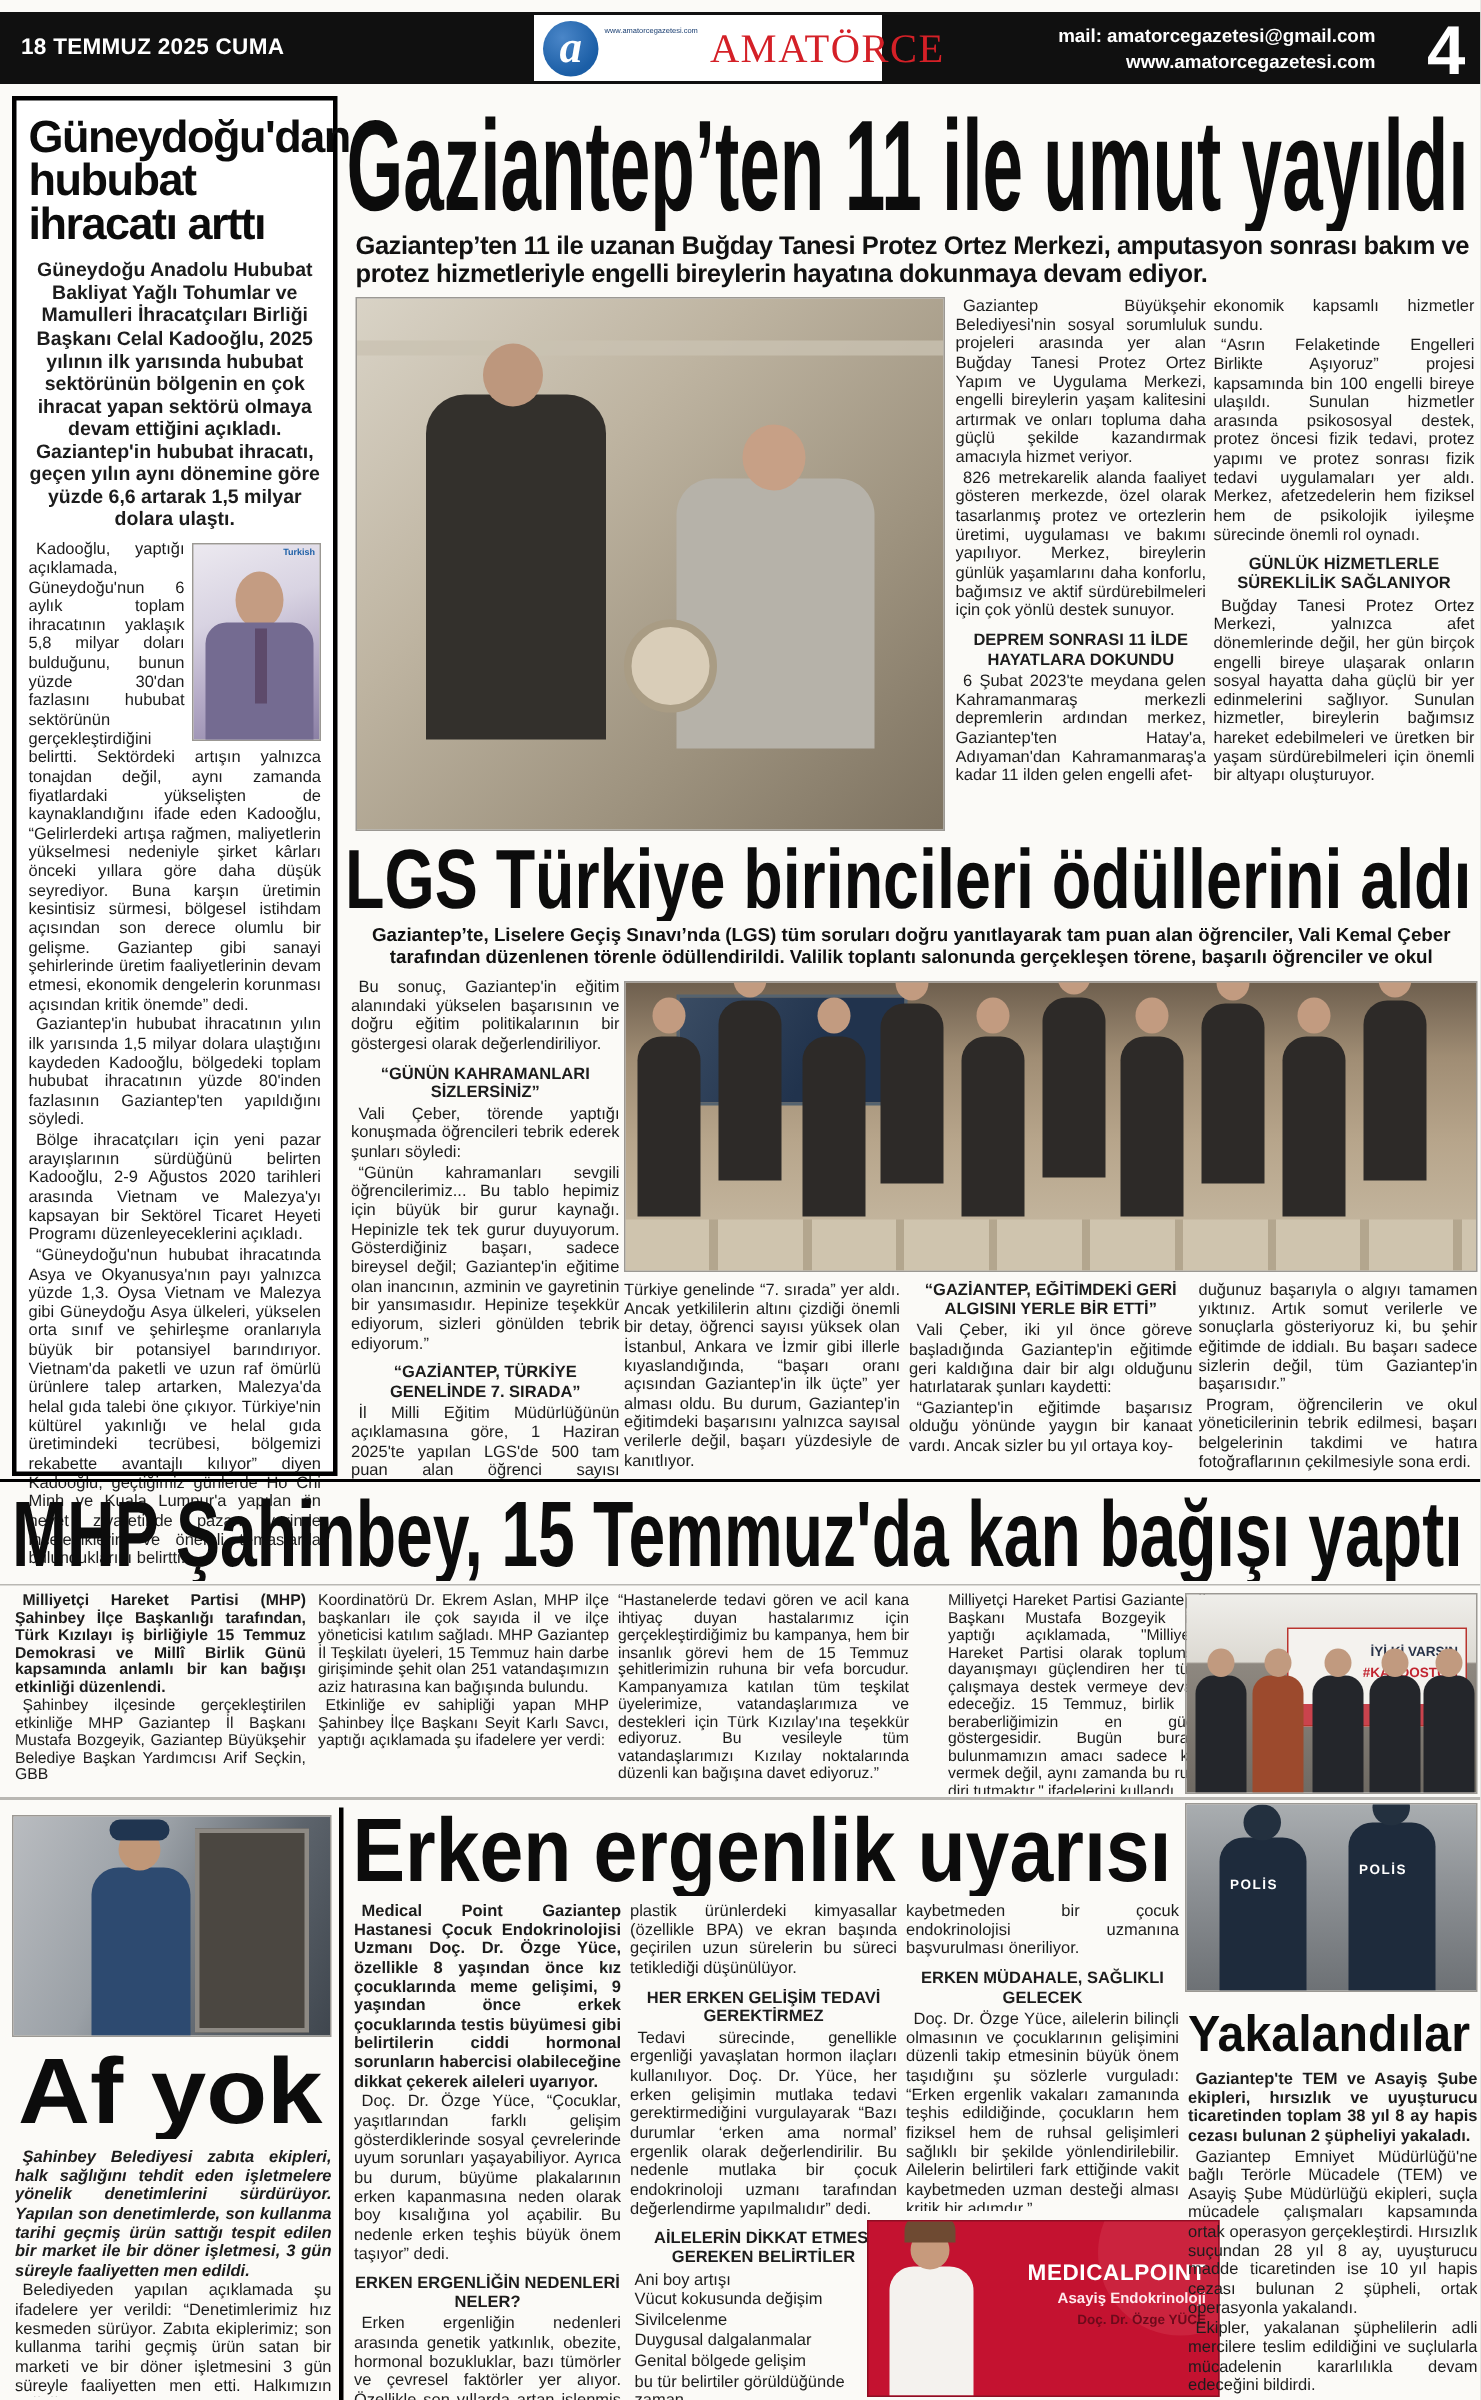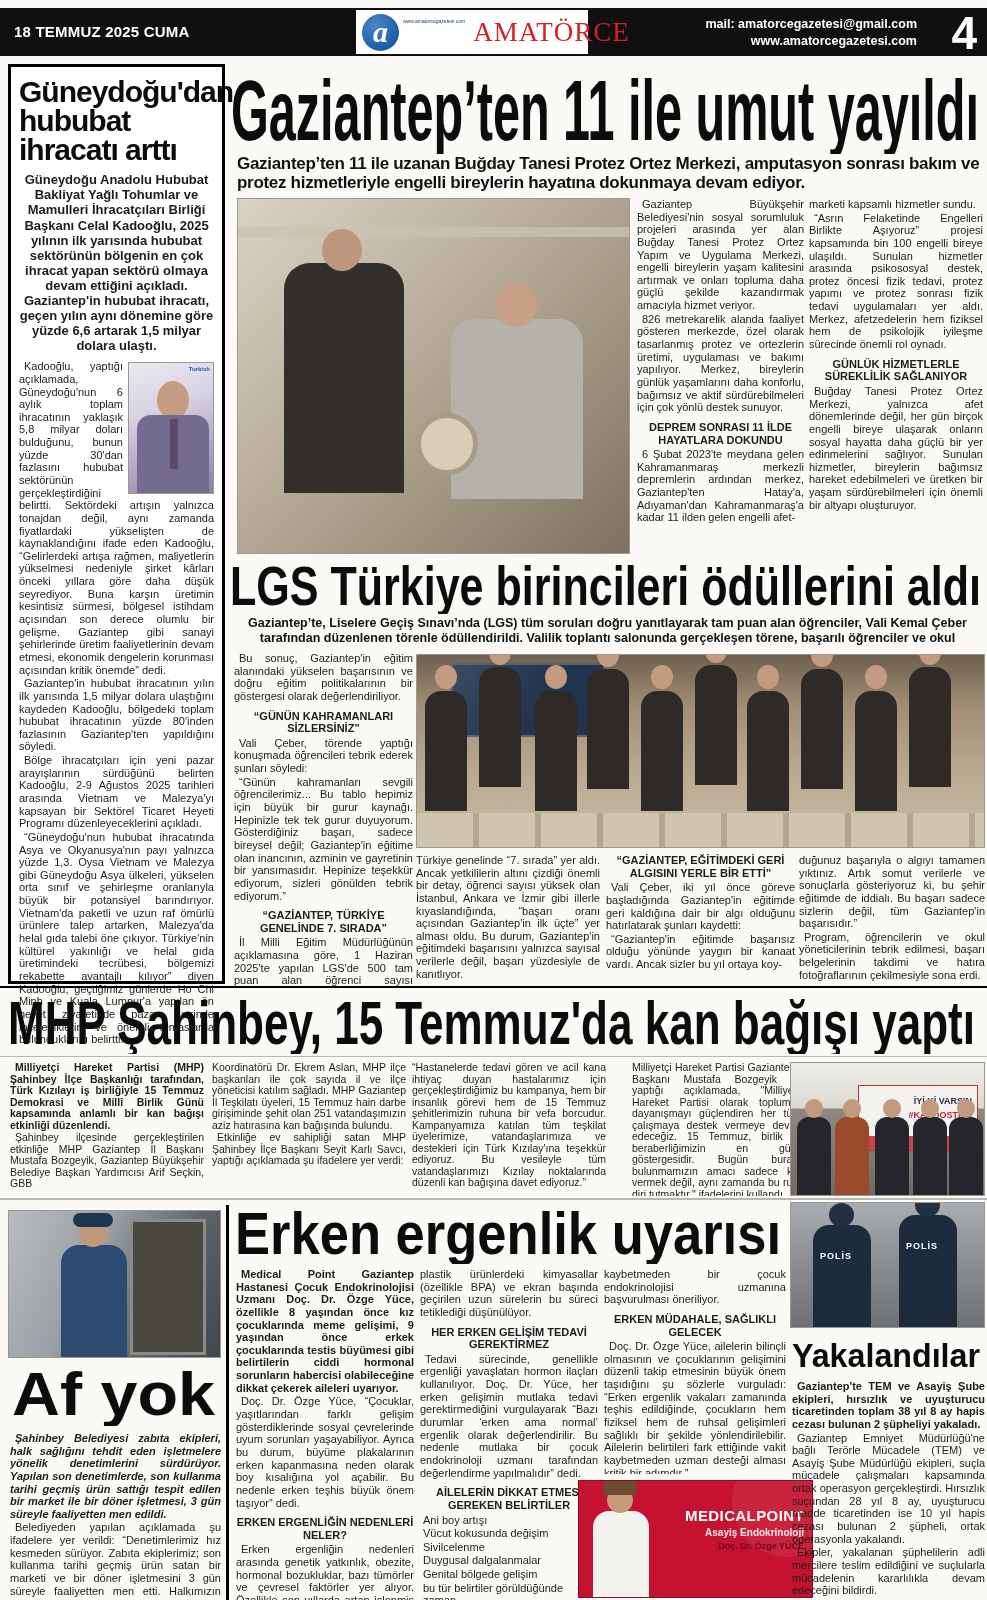--- a/index.html
+++ b/index.html
@@ -133,21 +133,21 @@
     <div class="box-lead">Güneydoğu Anadolu Hububat Bakliyat Yağlı Tohumlar ve Mamulleri İhracatçıları Birliği Başkanı Celal Kadooğlu, 2025 yılının ilk yarısında hububat sektörünün bölgenin en çok ihracat yapan sektörü olmaya devam ettiğini açıkladı. Gaziantep'in hububat ihracatı, geçen yılın aynı dönemine göre yüzde 6,6 artarak 1,5 milyar dolara ulaştı.</div>
     <div class="body-text" style="height:700px;">
       <div class="photo ph-kadooglu" style="position:relative;float:right;width:86px;height:132px;margin:2px 0 3px 5px;">
         <span class="tag" style="right:3px;top:3px;font-size:6px;color:#1b5ea6;">Turkish</span>
         <i class="head"></i>
         <i class="body"></i>
         <i class="tie"></i>
       </div>
       <p>Kadooğlu, yaptığı açıklamada, Güneydoğu'nun 6 aylık toplam ihracatının yaklaşık 5,8 milyar doları bulduğunu, bunun yüzde 30'dan fazlasını hububat sektörünün gerçekleştirdiğini belirtti. Sektördeki artışın yalnızca tonajdan değil, aynı zamanda fiyatlardaki yükselişten de kaynaklandığını ifade eden Kadooğlu, “Gelirlerdeki artışa rağmen, maliyetlerin yükselmesi nedeniyle şirket kârları önceki yıllara göre daha düşük seyrediyor. Buna karşın üretimin kesintisiz sürmesi, bölgesel istihdam açısından son derece olumlu bir gelişme. Gaziantep gibi sanayi şehirlerinde üretim faaliyetlerinin devam etmesi, ekonomik dengelerin korunması açısından kritik önemde” dedi.</p>
       <p>Gaziantep'in hububat ihracatının yılın ilk yarısında 1,5 milyar dolara ulaştığını kaydeden Kadooğlu, bölgedeki toplam hububat ihracatının yüzde 80'inden fazlasının Gaziantep'ten yapıldığını söyledi.</p>
-      <p>Bölge ihracatçıları için yeni pazar arayışlarının sürdüğünü belirten Kadooğlu, 2-9 Ağustos 2025 tarihleri arasında Vietnam ve Malezya'yı kapsayan bir Sektörel Ticaret Heyeti Programı düzenleyeceklerini açıkladı.</p>
+      <p>Bölge ihracatçıları için yeni pazar arayışlarının sürdüğünü belirten Kadooğlu, 2-9 Ağustos 2020 tarihleri arasında Vietnam ve Malezya'yı kapsayan bir Sektörel Ticaret Heyeti Programı düzenleyeceklerini açıkladı.</p>
       <p>“Güneydoğu'nun hububat ihracatında Asya ve Okyanusya'nın payı yalnızca yüzde 1,3. Oysa Vietnam ve Malezya gibi Güneydoğu Asya ülkeleri, yükselen orta sınıf ve şehirleşme oranlarıyla büyük bir potansiyel barındırıyor. Vietnam'da paketli ve uzun raf ömürlü ürünlere talep artarken, Malezya'da helal gıda talebi öne çıkıyor. Türkiye'nin kültürel yakınlığı ve helal gıda üretimindeki tecrübesi, bölgemizi rekabette avantajlı kılıyor” diyen Kadooğlu, geçtiğimiz günlerde Ho Chi Minh ve Kuala Lumpur'a yapılan ön heyet ziyaretinde pazarı yerinde incelediklerini ve önemli temaslarda bulunduklarını belirtti.</p>
     </div>
   </div>
 
   <svg class="hl abs" style="left:229px;top:64px;" width="756" height="90">
     <text x="2" y="76" font-size="86" textLength="748" lengthAdjust="spacingAndGlyphs">Gaziantep’ten 11 ile umut yayıldı</text>
   </svg>
   <div class="abs subhead-umut" style="left:237px;top:154px;width:748px;height:42px;overflow:hidden;">Gaziantep’ten 11 ile uzanan Buğday Tanesi Protez Ortez Merkezi, amputasyon sonrası bakım ve protez hizmetleriyle engelli bireylerin hayatına dokunmaya devam ediyor.</div>
 
   <div class="photo ph-gym" style="left:237px;top:198px;width:393px;height:356px;">
@@ -161,21 +161,21 @@
     <i class="disc"></i>
   </div>
 
   <div class="abs body-text" style="left:637px;top:198px;width:167px;height:358px;">
     <p>Gaziantep Büyükşehir Belediyesi'nin sosyal sorumluluk projeleri arasında yer alan Buğday Tanesi Protez Ortez Yapım ve Uygulama Merkezi, engelli bireylerin yaşam kalitesini artırmak ve onları topluma daha güçlü şekilde kazandırmak amacıyla hizmet veriyor.</p>
     <p>826 metrekarelik alanda faaliyet gösteren merkezde, özel olarak tasarlanmış protez ve ortezlerin üretimi, uygulaması ve bakımı yapılıyor. Merkez, bireylerin günlük yaşamlarını daha konforlu, bağımsız ve aktif sürdürebilmeleri için çok yönlü destek sunuyor.</p>
     <p class="col-head">DEPREM SONRASI 11 İLDE HAYATLARA DOKUNDU</p>
     <p>6 Şubat 2023'te meydana gelen Kahramanmaraş merkezli depremlerin ardından merkez, Gaziantep'ten Hatay'a, Adıyaman'dan Kahramanmaraş'a kadar 11 ilden gelen engelli afet-</p>
   </div>
   <div class="abs body-text" style="left:809px;top:198px;width:174px;height:358px;">
-    <p class="noindent">marketi kapsamlı hizmetler sundu.</p>
+    <p class="noindent">ekonomik kapsamlı hizmetler sundu.</p>
     <p>“Asrın Felaketinde Engelleri Birlikte Aşıyoruz” projesi kapsamında bin 100 engelli bireye ulaşıldı. Sunulan hizmetler arasında psikososyal destek, protez öncesi fizik tedavi, protez yapımı ve protez sonrası fizik tedavi uygulamaları yer aldı. Merkez, afetzedelerin hem fiziksel hem de psikolojik iyileşme sürecinde önemli rol oynadı.</p>
     <p class="col-head">GÜNLÜK HİZMETLERLE SÜREKLİLİK SAĞLANIYOR</p>
     <p>Buğday Tanesi Protez Ortez Merkezi, yalnızca afet dönemlerinde değil, her gün birçok engelli bireye ulaşarak onların sosyal hayatta daha güçlü bir yer edinmelerini sağlıyor. Sunulan hizmetler, bireylerin bağımsız hareket edebilmeleri ve üretken bir yaşam sürdürebilmeleri için önemli bir altyapı oluşturuyor.</p>
   </div>
 
   <svg class="hl abs" style="left:228px;top:556px;" width="759" height="58">
     <text x="2" y="49" font-size="56" textLength="751" lengthAdjust="spacingAndGlyphs">LGS Türkiye birincileri ödüllerini aldı</text>
   </svg>
   <div class="abs subhead-lgs" style="left:231px;top:616px;width:753px;height:32px;overflow:hidden;">Gaziantep’te, Liselere Geçiş Sınavı’nda (LGS) tüm soruları doğru yanıtlayarak tam puan alan öğrenciler, Vali Kemal Çeber tarafından düzenlenen törenle ödüllendirildi. Valilik toplantı salonunda gerçekleşen törene, başarılı öğrenciler ve okul müdürleri katıldı.</div>
 
@@ -217,21 +217,21 @@
     <text x="2" y="54" font-size="62" textLength="967" lengthAdjust="spacingAndGlyphs">MHP Şahinbey, 15 Temmuz'da kan bağışı yaptı</text>
   </svg>
   <div class="abs rule-h light" style="left:0;top:1056px;width:987px;height:1px;"></div>
 
   <div class="abs body-text small-text" style="left:10px;top:1062px;width:194px;height:134px;">
     <p class="lead-bold">Milliyetçi Hareket Partisi (MHP) Şahinbey İlçe Başkanlığı tarafından, Türk Kızılayı iş birliğiyle 15 Temmuz Demokrasi ve Millî Birlik Günü kapsamında anlamlı bir kan bağışı etkinliği düzenlendi.</p>
     <p>Şahinbey ilçesinde gerçekleştirilen etkinliğe MHP Gaziantep İl Başkanı Mustafa Bozgeyik, Gaziantep Büyükşehir Belediye Başkan Yardımcısı Arif Seçkin, GBB</p>
   </div>
   <div class="abs body-text small-text" style="left:212px;top:1062px;width:194px;height:134px;">
     <p class="noindent">Koordinatörü Dr. Ekrem Aslan, MHP ilçe başkanları ile çok sayıda il ve ilçe yöneticisi katılım sağladı. MHP Gaziantep İl Teşkilatı üyeleri, 15 Temmuz hain darbe girişiminde şehit olan 251 vatandaşımızın aziz hatırasına kan bağışında bulundu.</p>
-    <p>Etkinliğe ev sahipliği satan MHP Şahinbey İlçe Başkanı Seyit Karlı Savcı, yaptığı açıklamada şu ifadelere yer verdi:</p>
+    <p>Etkinliğe ev sahipliği yapan MHP Şahinbey İlçe Başkanı Seyit Karlı Savcı, yaptığı açıklamada şu ifadelere yer verdi:</p>
   </div>
   <div class="abs body-text small-text" style="left:412px;top:1062px;width:194px;height:134px;">
     <p class="noindent">“Hastanelerde tedavi gören ve acil kana ihtiyaç duyan hastalarımız için gerçekleştirdiğimiz bu kampanya, hem bir insanlık görevi hem de 15 Temmuz şehitlerimizin ruhuna bir vefa borcudur. Kampanyamıza katılan tüm teşkilat üyelerimize, vatandaşlarımıza ve destekleri için Türk Kızılay'ına teşekkür ediyoruz. Bu vesileyle tüm vatandaşlarımızı Kızılay noktalarında düzenli kan bağışına davet ediyoruz.”</p>
   </div>
   <div class="abs body-text small-text" style="left:632px;top:1062px;width:172px;height:134px;">
     <p class="noindent">Milliyetçi Hareket Partisi Gaziantep İl Başkanı Mustafa Bozgeyik ise yaptığı açıklamada, "Milliyetçi Hareket Partisi olarak toplumsal dayanışmayı güçlendiren her türlü çalışmaya destek vermeye devam edeceğiz. 15 Temmuz, birlik ve beraberliğimizin en güçlü göstergesidir. Bugün burada bulunmamızın amacı sadece kan vermek değil, aynı zamanda bu ruhu diri tutmaktır." ifadelerini kullandı.</p>
   </div>
 
   <div class="photo ph-mhp" style="left:790px;top:1062px;width:195px;height:134px;">
     <span class="truck">

